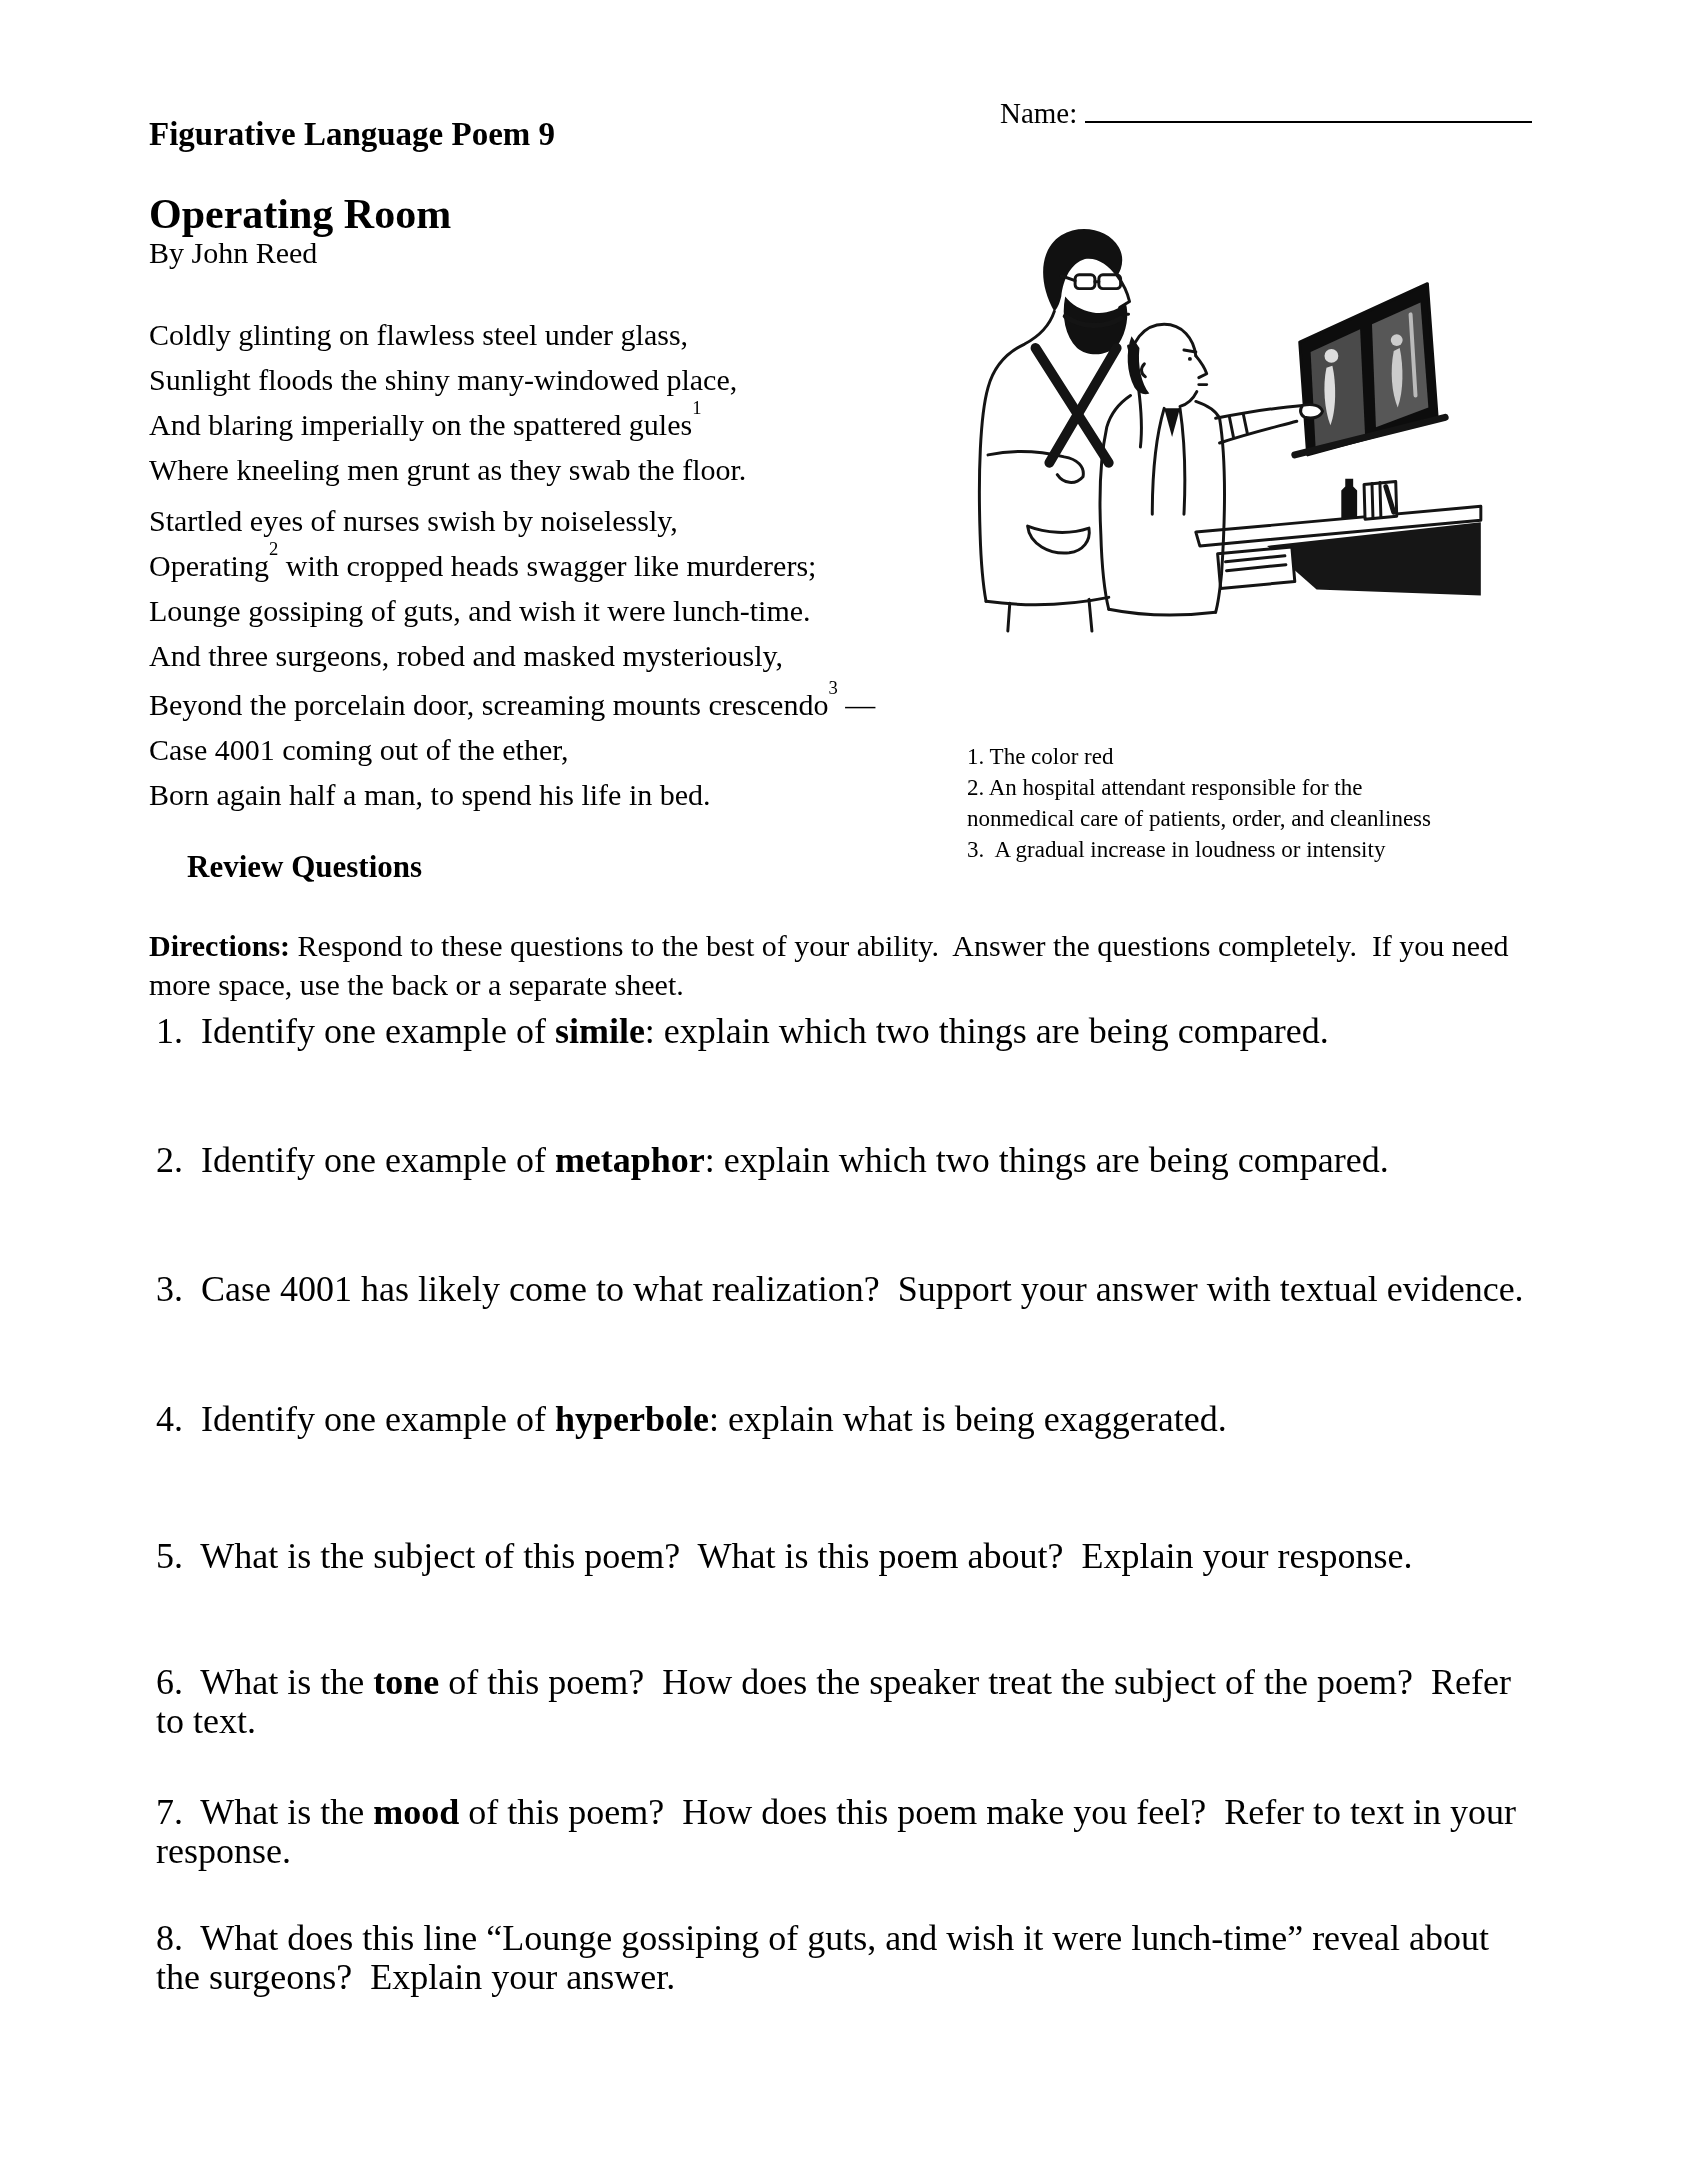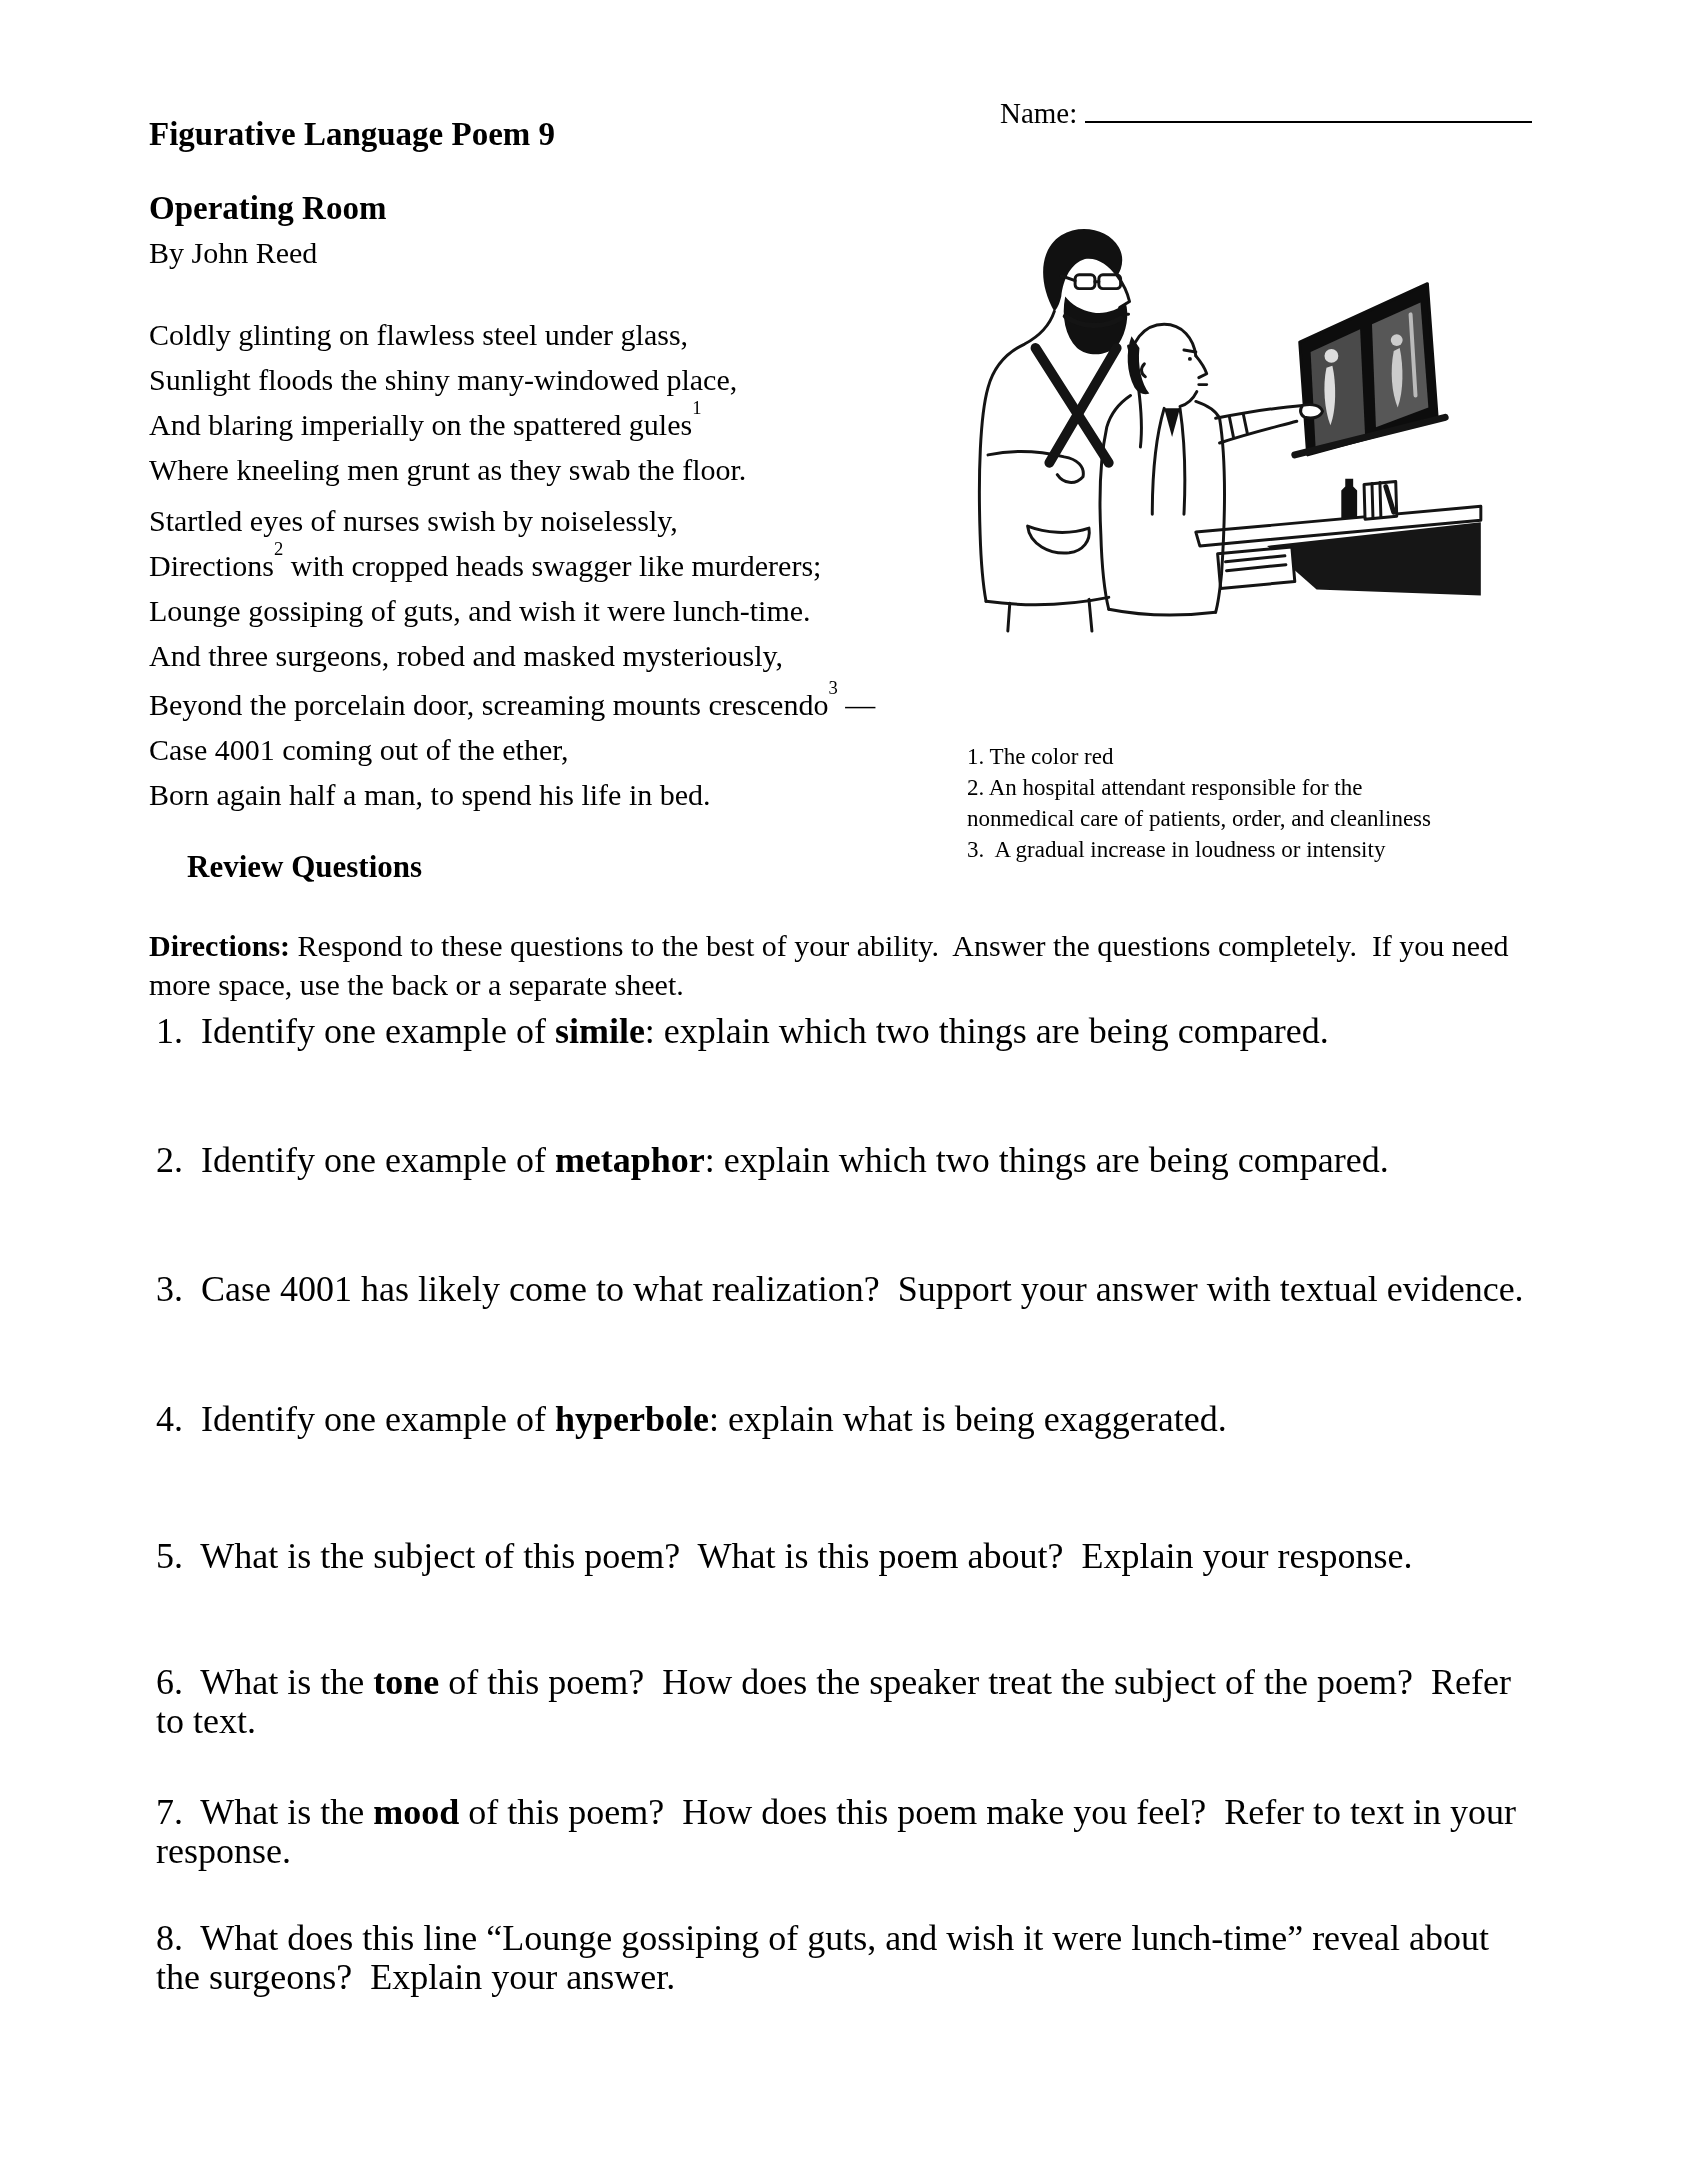--- a/index.html
+++ b/index.html
@@ -3,21 +3,21 @@
 <meta charset="utf-8">
 <style>
   html,body{margin:0;padding:0;background:#ffffff;}
   body{font-family:"Liberation Serif", serif;color:#000;}
   .page{position:relative;width:1683px;height:2178px;background:#fff;overflow:hidden;}
   .abs{position:absolute;}
   .line{white-space:pre-wrap;}
   .name-row{left:1000px;top:97px;font-size:29px;}
   .blank{display:inline-block;width:447px;border-bottom:2px solid #000;margin-left:8px;}
   .h-title{left:149px;top:116px;font-size:33px;font-weight:bold;}
-  .poem-title{left:149px;top:190px;font-size:33px;font-weight:bold;}
+  .poem-title{left:149px;top:190px;font-size:42px;font-weight:bold;}
   .byline{left:149px;top:236px;font-size:30px;}
   .stanza{left:149px;font-size:30px;line-height:38px;}
   .st1{top:309px;}
   .st2{top:495px;}
   .st3{top:679px;}
   sup.fn{font-size:62%;position:relative;top:-0.55em;}
   .footnotes{left:967px;top:721px;width:503px;font-size:23px;line-height:31px;margin-top:20px;}
   .rq-head{left:149px;top:849px;font-size:31px;font-weight:bold;margin-left:38px;}
   .directions{left:149px;top:894px;width:1386px;font-size:30px;line-height:39px;margin-top:32px;}
   .bold{font-weight:bold;}
@@ -39,21 +39,21 @@
 
   <div class="abs stanza st1">
     <div class="line"><span>Coldly glinting on flawless steel under glass,</span><sup class="fn"></sup><span></span></div>
     <div class="line"><span>Sunlight floods the shiny many-windowed place,</span><sup class="fn"></sup><span></span></div>
     <div class="line"><span>And blaring imperially on the spattered gules</span><sup class="fn">1</sup><span></span></div>
     <div class="line"><span>Where kneeling men grunt as they swab the floor.</span><sup class="fn"></sup><span></span></div>
   </div>
 
   <div class="abs stanza st2">
     <div class="line"><span>Startled eyes of nurses swish by noiselessly,</span><sup class="fn"></sup><span></span></div>
-    <div class="line"><span>Directions</span><sup class="fn">2</sup><span> with cropped heads swagger like murderers;</span></div>
+    <div class="line"><span>Operating</span><sup class="fn">2</sup><span> with cropped heads swagger like murderers;</span></div>
     <div class="line"><span>Lounge gossiping of guts, and wish it were lunch-time.</span><sup class="fn"></sup><span></span></div>
     <div class="line"><span>And three surgeons, robed and masked mysteriously,</span><sup class="fn"></sup><span></span></div>
   </div>
 
   <div class="abs stanza st3">
     <div class="line"><span>Beyond the porcelain door, screaming mounts crescendo</span><sup class="fn">3</sup><span> —</span></div>
     <div class="line"><span>Case 4001 coming out of the ether,</span><sup class="fn"></sup><span></span></div>
     <div class="line"><span>Born again half a man, to spend his life in bed.</span><sup class="fn"></sup><span></span></div>
   </div>
 

